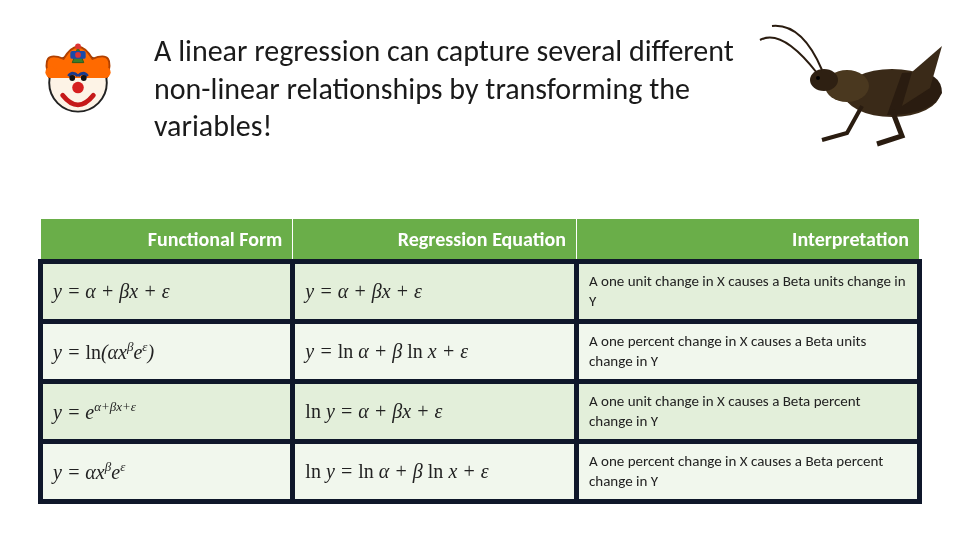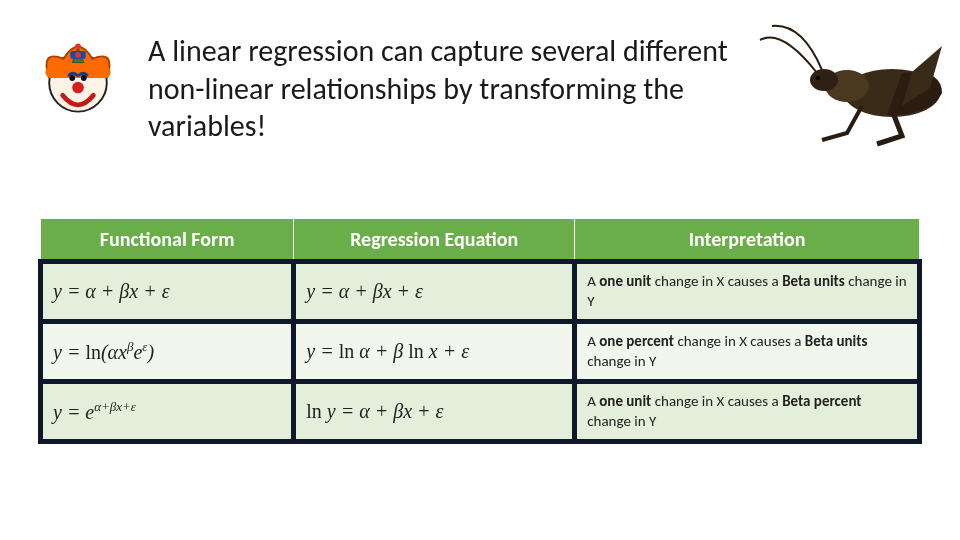--- a/index.html
+++ b/index.html
@@ -26,42 +26,42 @@
   }
   .cricket {
     position: absolute;
     right: 8px;
     top: 18px;
     width: 200px;
     height: 130px;
   }
   .title {
     position: absolute;
-    left: 148px;
+    left: 154px;
     top: 32px;
     width: 600px;
     font-size: 30px;
     line-height: 1.25;
     color: #1a1a1a;
   }
   .tbl-wrap {
     position: absolute;
     left: 38px;
     top: 218px;
     width: 884px;
   }
   table.tbl {
     border-collapse: collapse;
     width: 100%;
     font-size: 15px;
   }
   .tbl th {
     background: #6aae49;
     color: #fff;
-    text-align: center;
+    text-align: right;
     font-weight: 600;
     font-size: 20px;
     padding: 7px 10px;
     border: 1px solid #fff;
   }
   .tbl td {
     border: 5px solid #0f172a;
     padding: 8px 10px;
     vertical-align: middle;
   }
@@ -71,21 +71,21 @@
   .col-eq { width: 274px; }
   .col-int { width: 360px; font-size: 15px; line-height: 1.3; }
   .eq {
     font-family: "Cambria Math", Georgia, "Times New Roman", serif;
     font-style: italic;
     font-size: 20px;
     white-space: nowrap;
   }
   .eq .fn { font-style: normal; }
   .eq sup { font-size: 0.65em; font-style: italic; }
-  b { font-weight: 700; }
+  b { font-weight: 400; }
 </style>
 </head>
 <body>
 
 <div class="slide">
 
   <div class="clown">
     <svg viewBox="0 0 100 100" width="96" height="96">
       <circle cx="50" cy="55" r="30" fill="#fdf3e6" stroke="#222" stroke-width="2"></circle>
       <path d="M20 50 Q10 20 35 30 Q50 5 65 30 Q90 20 80 50" fill="#ff6a00" stroke="#b04000" stroke-width="2"></path>
@@ -139,17 +139,22 @@
         <tr>
           <td class="col-ff"><span class="eq">y = <span class="fn">ln</span>(αx<sup>β</sup>e<sup>ε</sup>)</span></td>
           <td class="col-eq"><span class="eq">y = <span class="fn">ln</span> α + β <span class="fn">ln</span> x + ε</span></td>
           <td class="col-int">A <b>one percent</b> change in X causes a <b>Beta units</b> change in Y</td>
         </tr>
         <tr>
           <td class="col-ff"><span class="eq">y = e<sup>α+βx+ε</sup></span></td>
           <td class="col-eq"><span class="eq"><span class="fn">ln</span> y = α + βx + ε</span></td>
           <td class="col-int">A <b>one unit</b> change in X causes a <b>Beta percent</b> change in Y</td>
         </tr>
+        <tr>
+          <td class="col-ff"><span class="eq">y = αx<sup>β</sup>e<sup>ε</sup></span></td>
+          <td class="col-eq"><span class="eq"><span class="fn">ln</span> y = <span class="fn">ln</span> α + β <span class="fn">ln</span> x + ε</span></td>
+          <td class="col-int">A <b>one percent</b> change in X causes a <b>Beta percent</b> change in Y</td>
+        </tr>
       </tbody>
     </table>
   </div>
 
 </div>
 
 </body></html>

